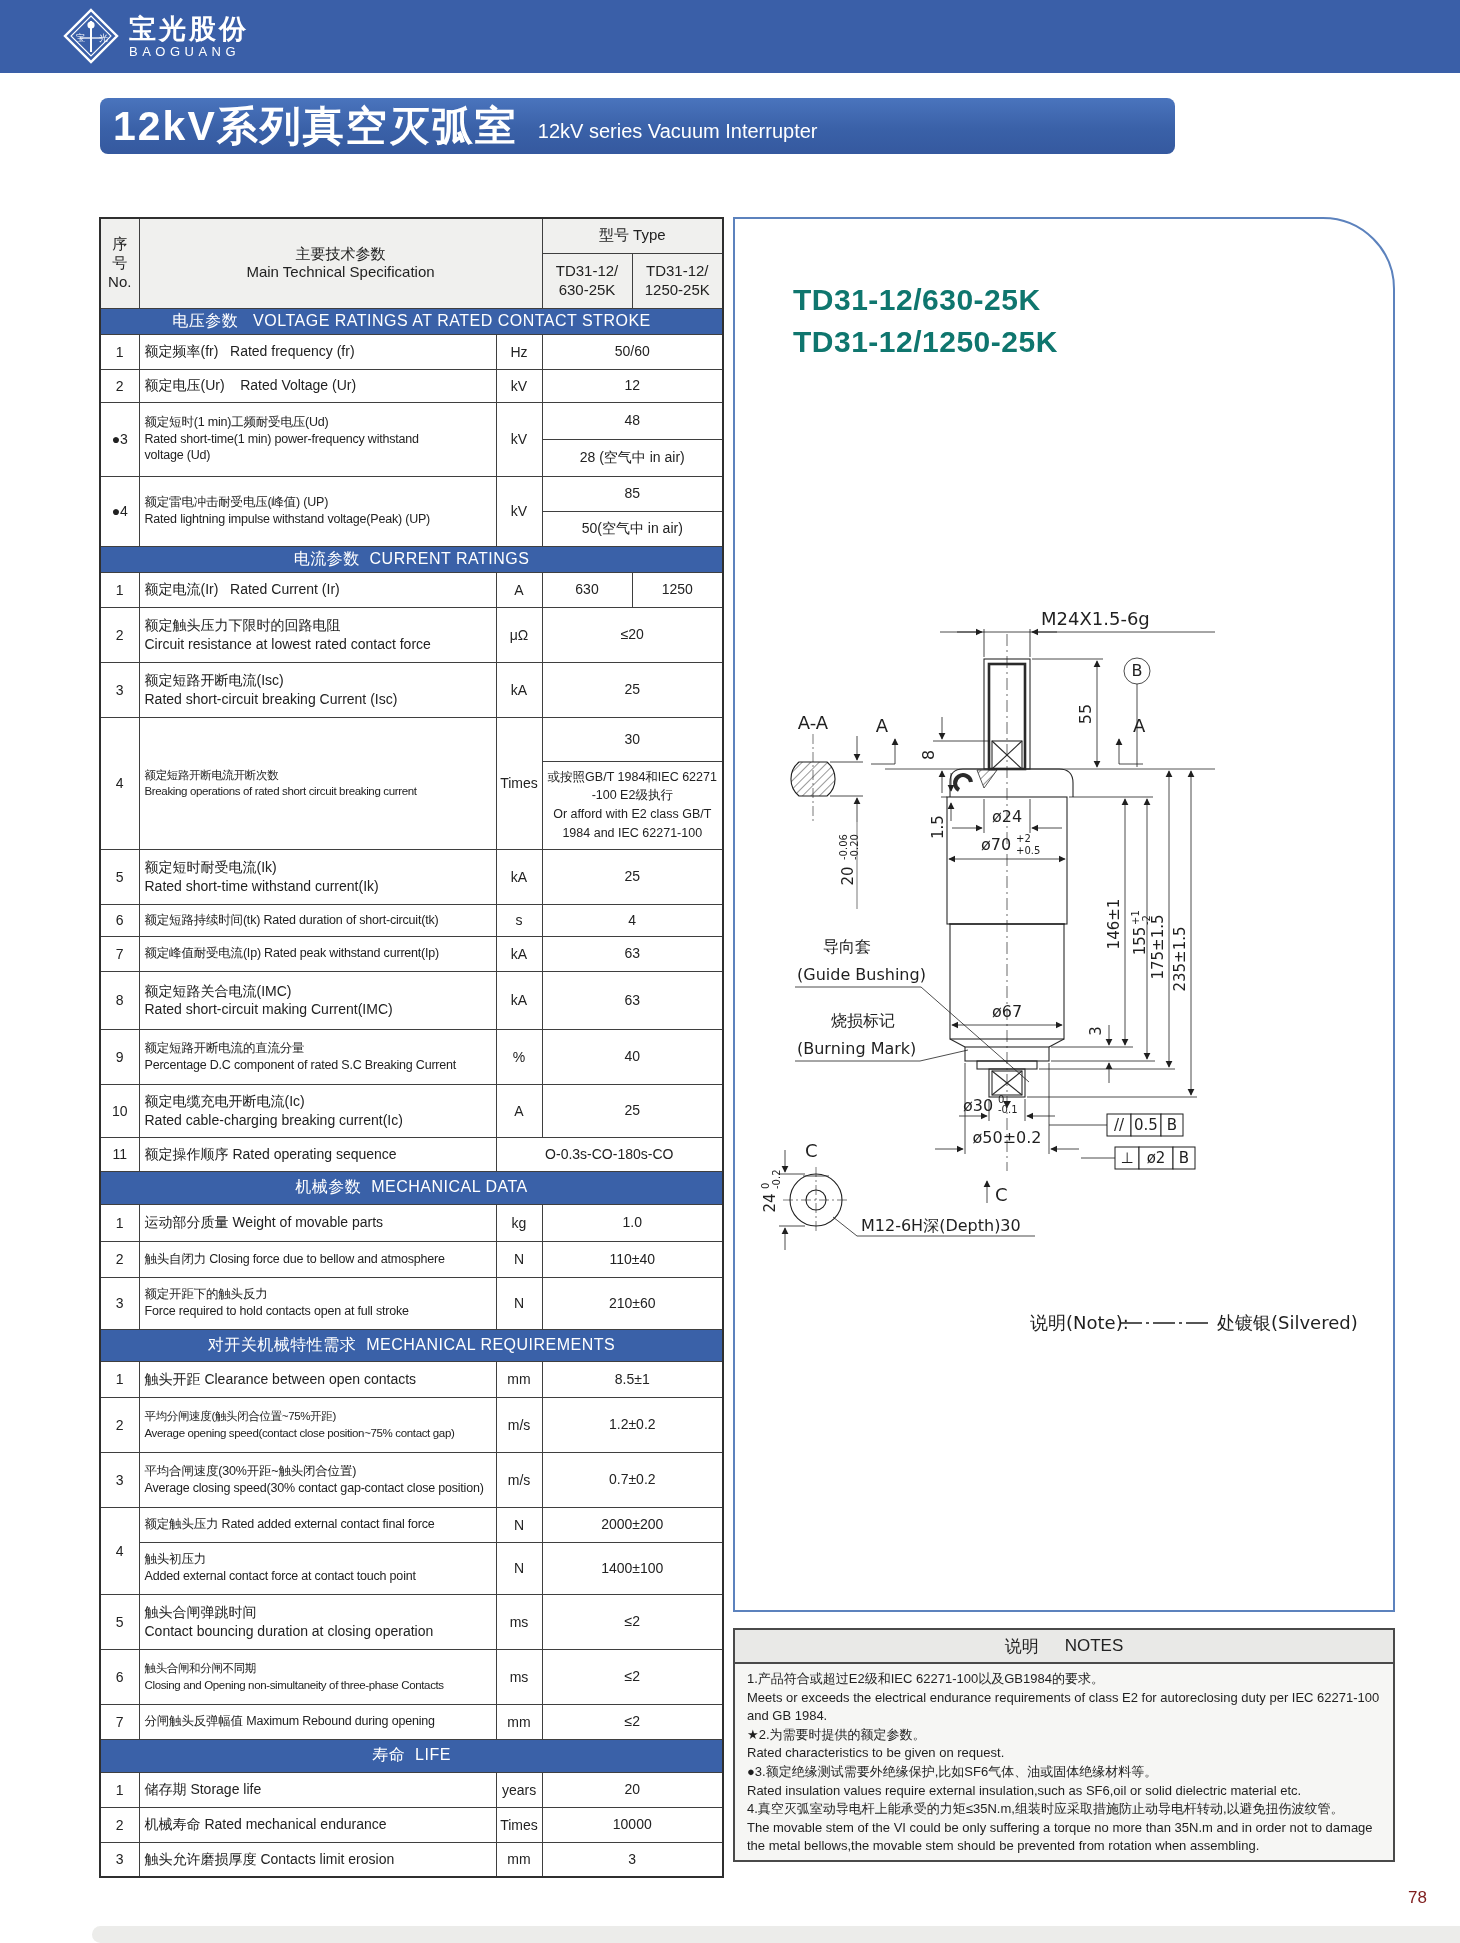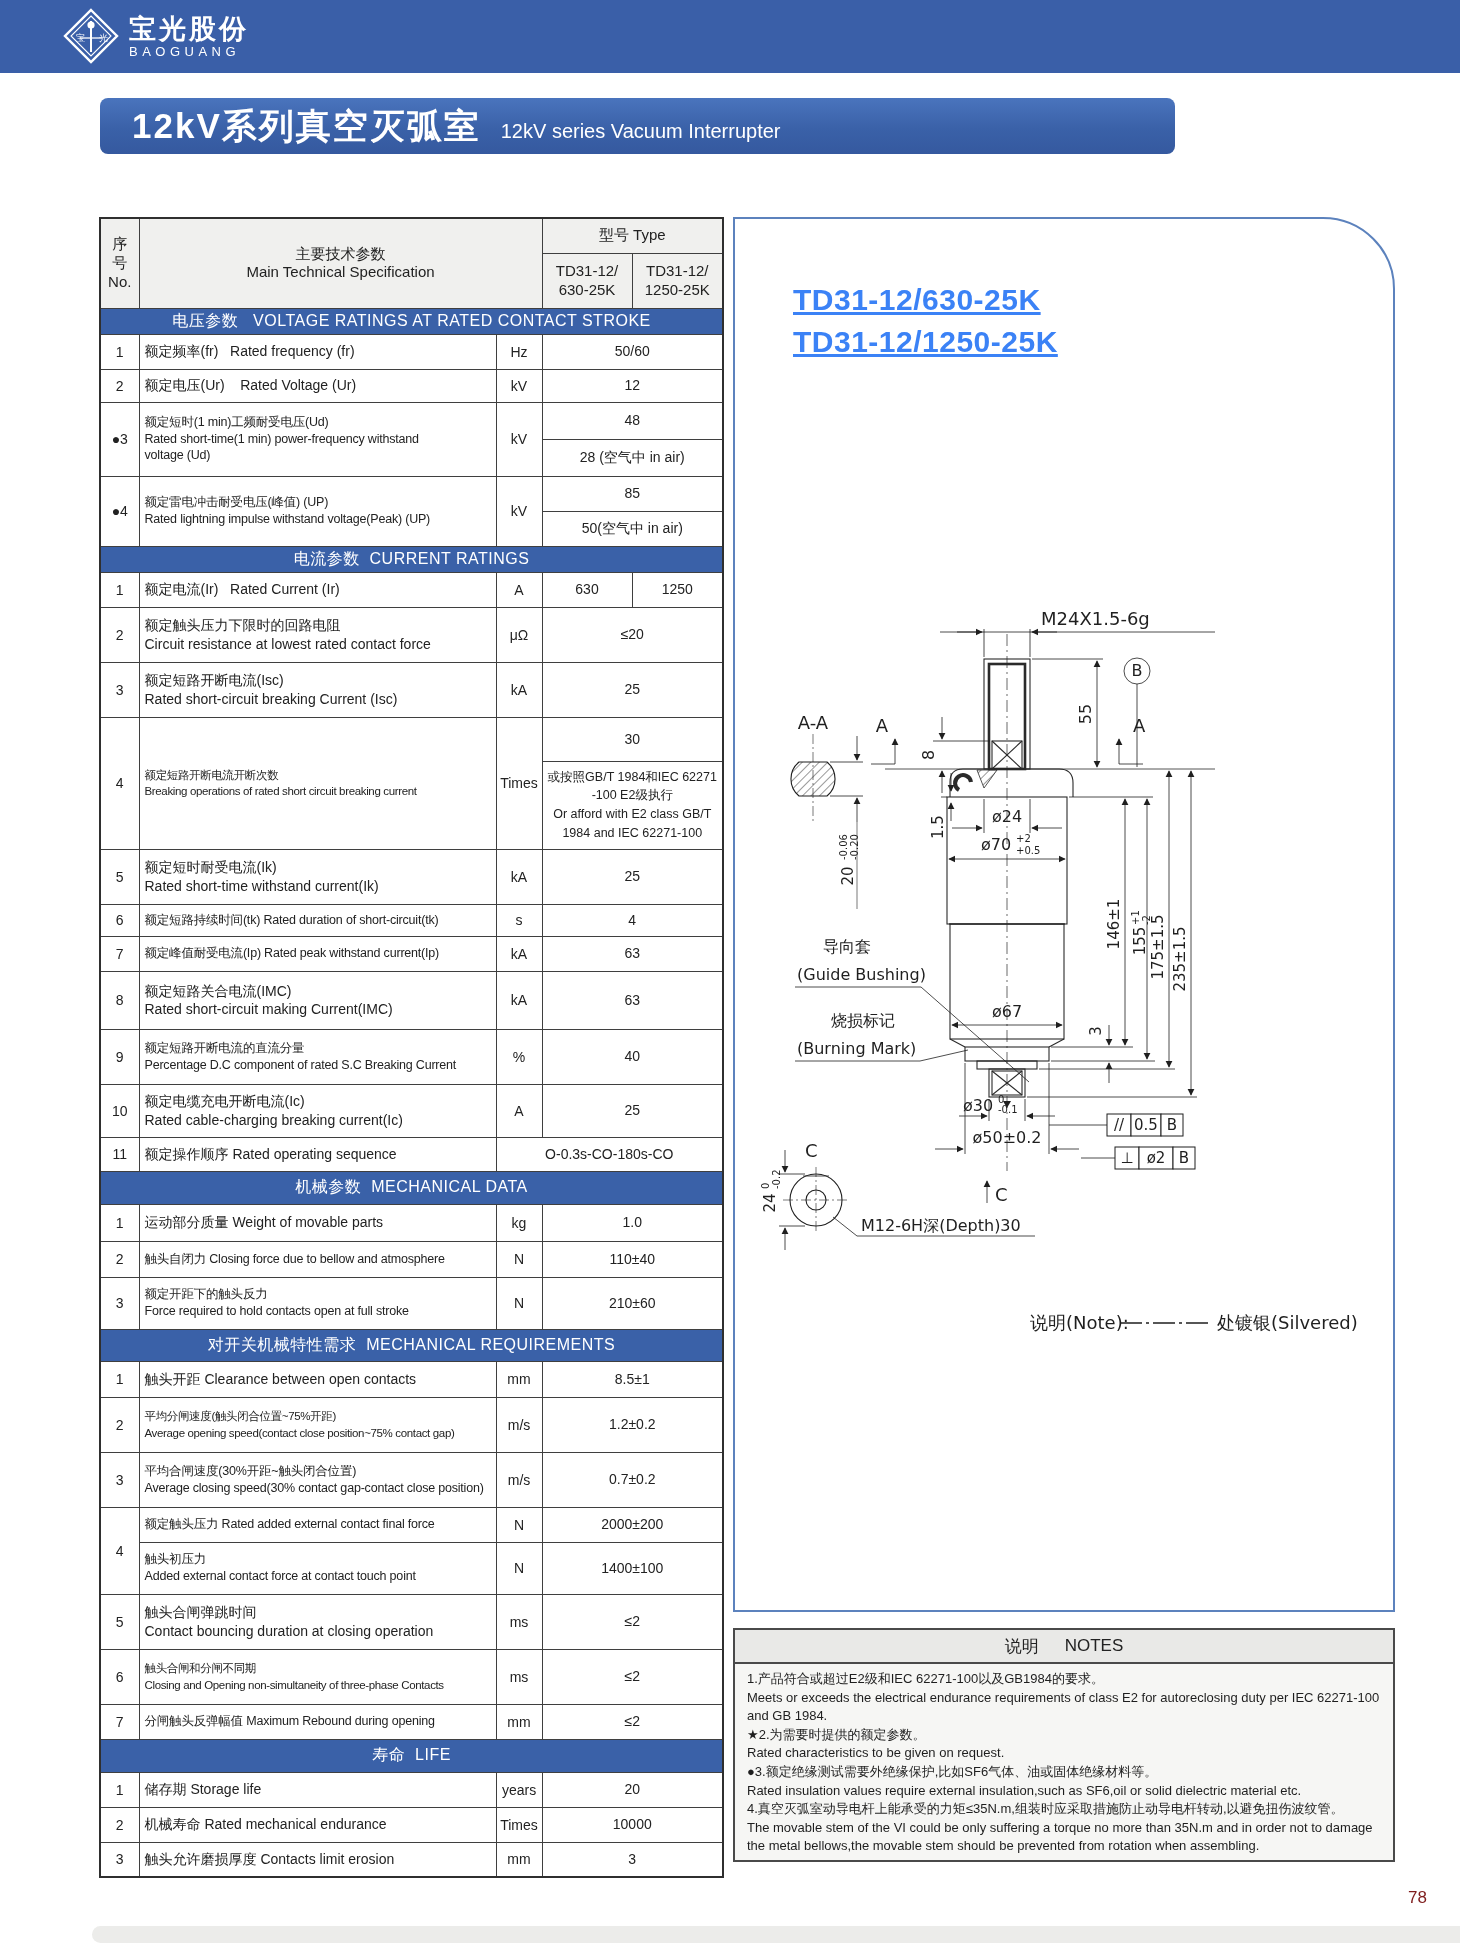--- a/index.html
+++ b/index.html
@@ -11,41 +11,41 @@
   
   .topbar{position:absolute;left:0;top:0;width:1460px;height:73px;background:#3a5fa8;}
   .logo-wrap{position:absolute;left:63px;top:8px;display:flex;align-items:center;}
   .logo-text{margin-left:10px;color:#fff;}
   .logo-zh{font-size:27px;font-weight:bold;letter-spacing:3px;line-height:30px;}
   .logo-en{font-size:13px;letter-spacing:4.5px;line-height:15px;}
   
   .titlebar{position:absolute;left:100px;top:98px;width:1075px;height:56px;border-radius:8px;
     background:linear-gradient(180deg,#4a74bd 0%,#3a61a8 55%,#35599f 100%);
     display:flex;align-items:center;color:#fff;}
-  .title-zh{font-size:35px;font-weight:bold;margin-left:32px;letter-spacing:2px;}
+  .title-zh{font-size:41px;font-weight:bold;margin-left:13px;letter-spacing:2px;}
   .title-en{font-size:20px;margin-left:20px;padding-top:10px;}
   
   .spec-table{position:absolute;left:99px;top:217px;}
   table{border-collapse:collapse;table-layout:fixed;width:623px;border:2px solid #2f2f2f;}
   td{border:1px solid #3f3f3f;padding:1px 5px;vertical-align:middle;overflow:hidden;}
   td.hd{background:#f0f0ee;text-align:center;font-size:15px;white-space:pre-wrap;line-height:1.25;}
   td.secbar{background:#3a61a8;color:#fff;text-align:center;font-size:16px;white-space:pre-wrap;
     letter-spacing:0.5px;padding:2px 4px;}
   td.no{text-align:center;font-size:14px;padding:1px 1px;}
   td.nm{font-size:14px;white-space:pre;line-height:1.3;}
   td.nm-s{font-size:12.5px;letter-spacing:-0.2px;white-space:pre;line-height:1.35;}
   td.nm-xs{font-size:11.5px;letter-spacing:-0.35px;white-space:pre;line-height:1.4;}
   td.un{text-align:center;font-size:14px;padding:6px 1px;}
   td.vl{text-align:center;font-size:14px;white-space:pre-line;line-height:1.35;}
   td.vl-s{text-align:center;font-size:12.5px;white-space:pre-line;line-height:1.5;}
   
   .panel{position:absolute;left:733px;top:217px;width:662px;height:1395px;
     border:2px solid #5c82bd;border-radius:0 72px 0 0;background:#fff;box-sizing:border-box;}
   .panel-title{position:absolute;left:58px;top:60px;font-size:30px;font-weight:bold;
-    line-height:42px;color:#3b82f6;letter-spacing:0.5px;text-decoration:underline;}
+    line-height:42px;color:#0f766e;letter-spacing:0.5px;}
   .drawing-svg{position:absolute;left:0;top:160px;}
   
   .dt{font-family:"DejaVu Sans","Liberation Sans",sans-serif;font-size:16px;fill:#1f1f1f;}
   .dt-s{font-family:"DejaVu Sans","Liberation Sans",sans-serif;font-size:15px;fill:#1f1f1f;}
   .dts{font-family:"DejaVu Sans","Liberation Sans",sans-serif;font-size:10px;fill:#1f1f1f;}
   .dtl{font-family:"DejaVu Sans","Liberation Sans",sans-serif;font-size:18px;fill:#1f1f1f;}
   
   .notes{position:absolute;left:733px;top:1628px;width:662px;height:234px;border:2px solid #4a4a4a;
     background:#f6f6f4;box-sizing:border-box;}
   .notes-head{height:32px;background:#e9e9e7;border-bottom:2px solid #4a4a4a;

